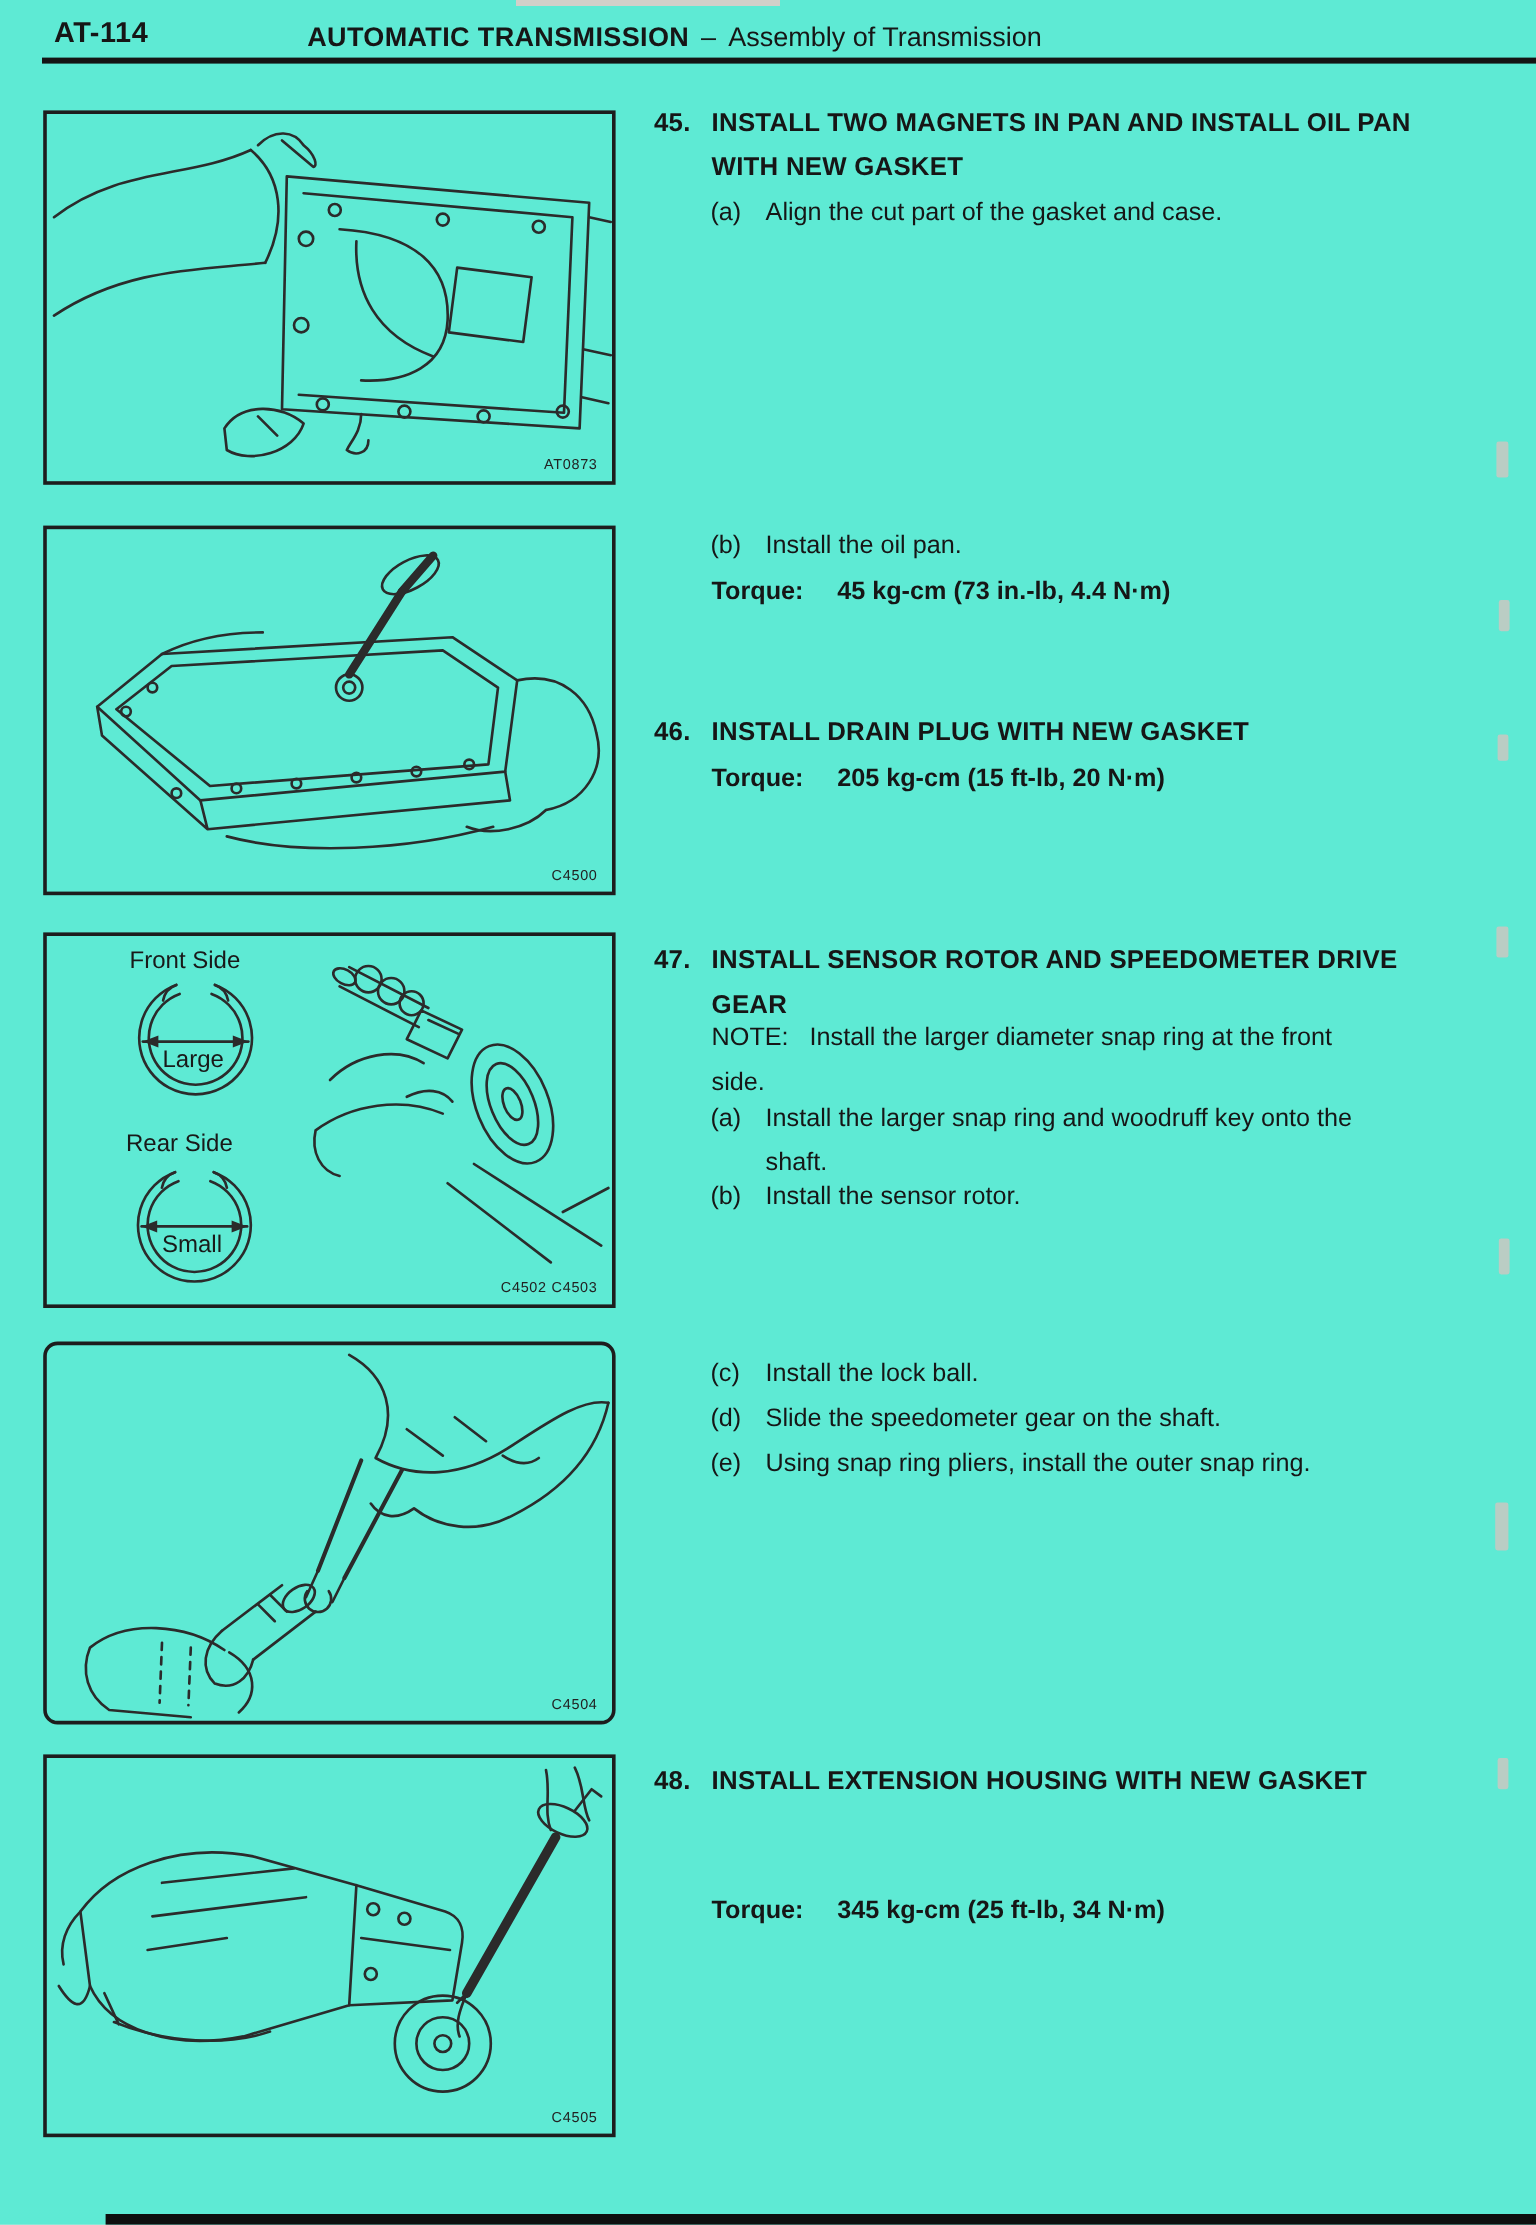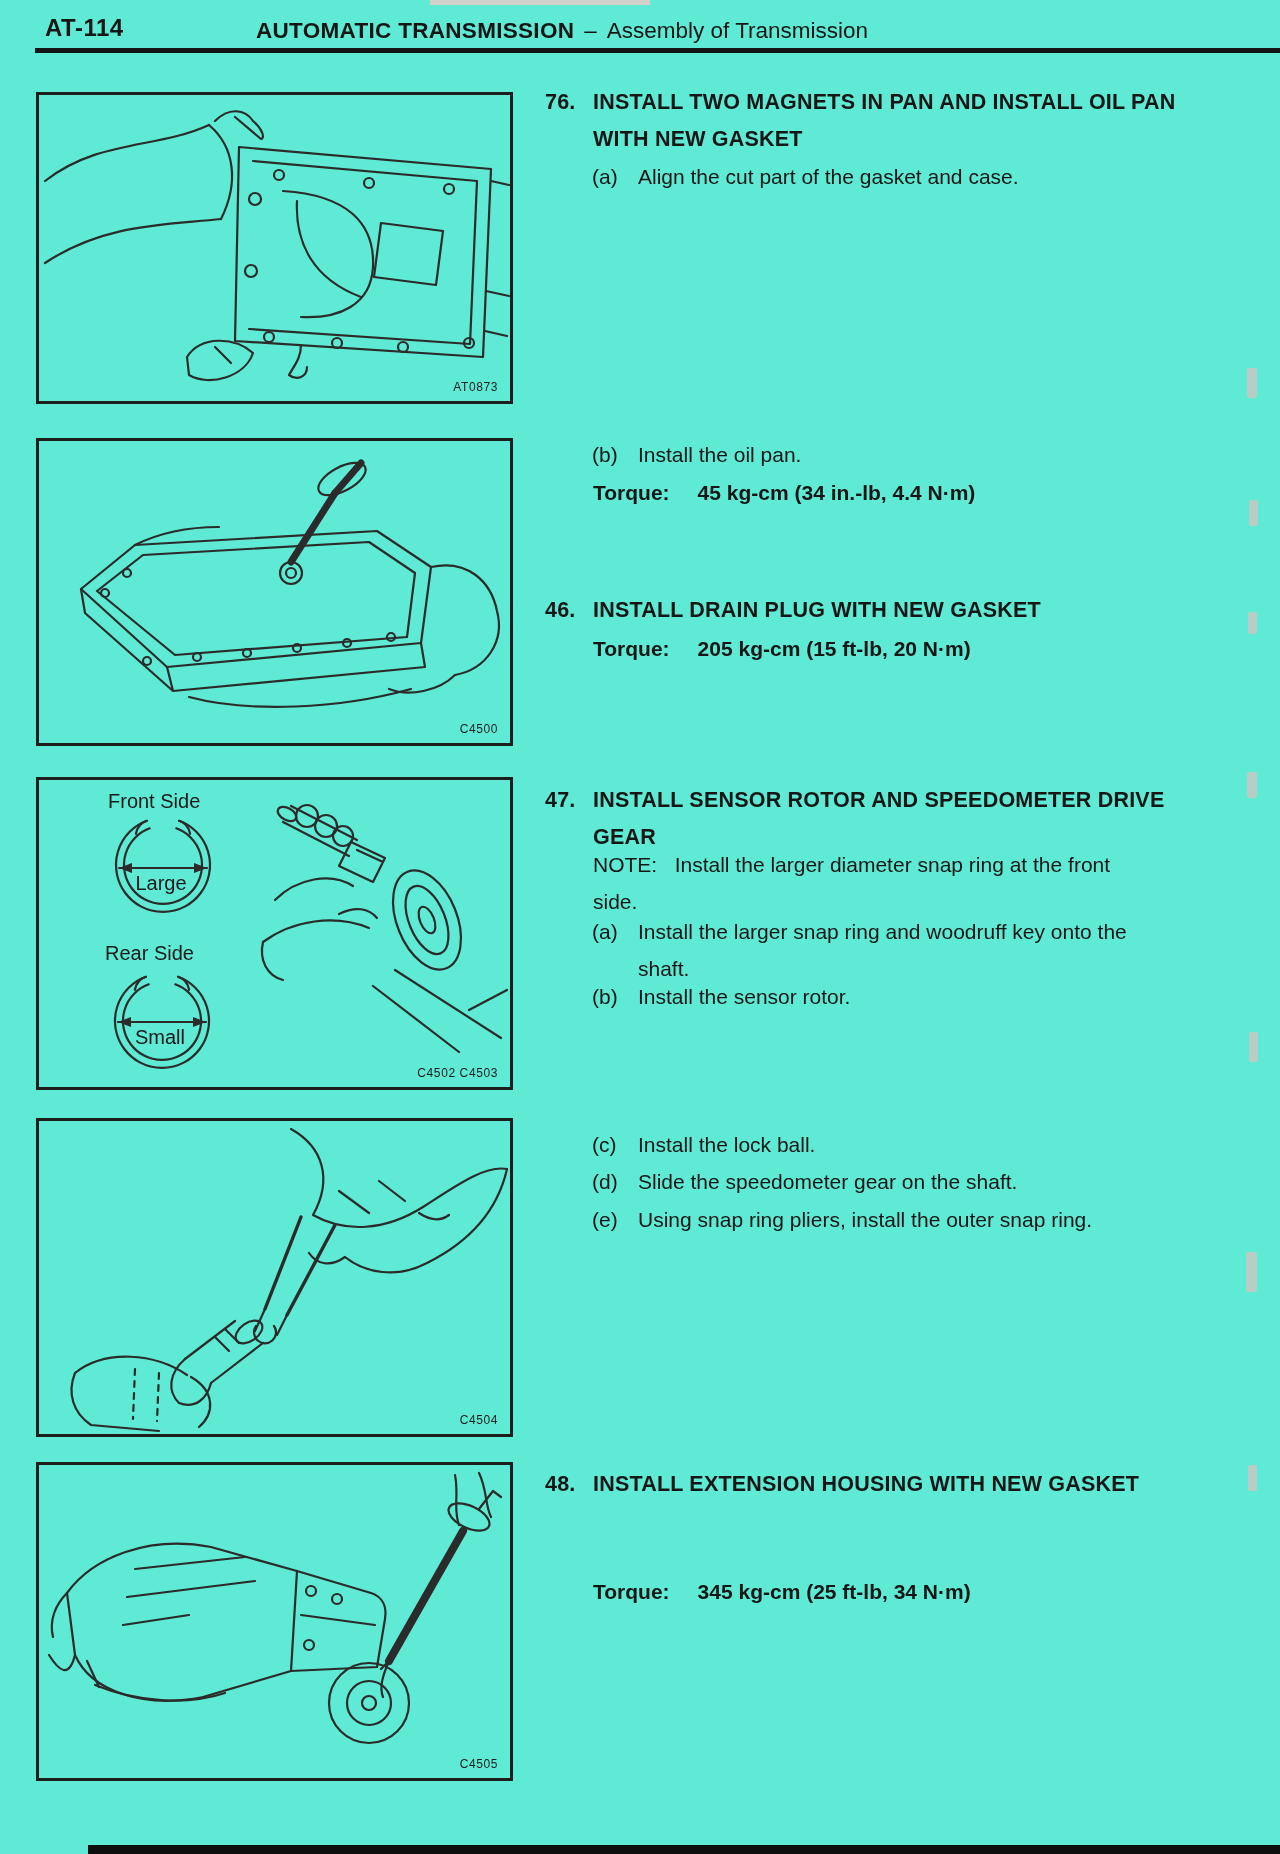--- a/index.html
+++ b/index.html
@@ -135,21 +135,21 @@
       <path d="M300,134 C316,126 330,128 338,138"></path>
       <path d="M356,190 L462,258 M334,206 L420,272 M430,230 L468,210"></path>
     </svg>
     <span class="fig-label" style="left:69px;top:10px;">Front Side</span>
     <span class="fig-label centered" style="left:122px;top:92px;">Large</span>
     <span class="fig-label" style="left:66px;top:162px;">Rear Side</span>
     <span class="fig-label centered" style="left:121px;top:246px;">Small</span>
     <span class="fig-code">C4502 C4503</span>
   </figure>
 
-  <figure class="figure-box" id="fig4" style="margin:0;">
+  <figure class="figure-box" id="fig4" style="margin:0;border-radius:12px;">
     <svg viewBox="0 0 471 313" fill="none" stroke="#2b2b2b" stroke-width="2.2" stroke-linecap="round" stroke-linejoin="round">
       <path d="M252,8 C284,26 294,58 274,94 C306,112 346,110 384,86 C418,64 446,44 468,48"></path>
       <path d="M468,48 C458,92 428,122 388,142 C358,158 326,152 306,136 C292,146 278,144 270,132"></path>
       <path d="M300,70 L330,92 M340,60 L366,80 M380,92 C392,100 402,100 410,94"></path>
       <path d="M262,96 L226,188 M296,104 L248,194" stroke-width="3.4"></path>
       <path d="M226,188 L216,210 M248,194 L238,214"></path>
       <path d="M217,205 A11,11 0 1 0 235,205"></path>
       <ellipse cx="210" cy="211" rx="15" ry="9" transform="rotate(-35 210 211)"></ellipse>
       <path d="M196,200 L146,238 M224,222 L172,262"></path>
       <path d="M186,208 L200,222 M176,216 L190,230"></path>
@@ -178,38 +178,38 @@
       <path d="M350,196 L424,66" stroke-width="8"></path>
       <ellipse cx="430" cy="52" rx="22" ry="11" transform="rotate(25 430 52)"></ellipse>
       <path d="M440,44 l14,-18 l8,6"></path>
       <path d="M350,196 C344,210 340,222 344,232 M342,204 L356,190"></path>
       <path d="M416,10 C420,30 414,44 420,60 M440,8 C448,24 446,40 452,52"></path>
     </svg>
     <span class="fig-code">C4505</span>
   </figure>
 
   <div class="step-head" style="top:84px;">
-    <span class="step-num">76.</span>
+    <span class="step-num">45.</span>
     <span class="step-title">INSTALL TWO MAGNETS IN PAN AND INSTALL OIL PAN
 WITH NEW GASKET</span>
   </div>
 
   <div class="sub-item" style="top:158px;">
     <span class="sub-label">(a)</span>
     <span class="sub-text">Align the cut part of the gasket and case.</span>
   </div>
 
   <div class="sub-item" style="top:436px;">
     <span class="sub-label">(b)</span>
     <span class="sub-text">Install the oil pan.</span>
   </div>
 
   <div class="spec" style="top:474px;">
     <span>Torque:</span>
-    <span>45 kg-cm (34 in.-lb, 4.4 N·m)</span>
+    <span>45 kg-cm (73 in.-lb, 4.4 N·m)</span>
   </div>
 
 
   <div class="step-head" style="top:592px;">
     <span class="step-num">46.</span>
     <span class="step-title">INSTALL DRAIN PLUG WITH NEW GASKET</span>
   </div>
 
   <div class="spec" style="top:630px;">
     <span>Torque:</span>

